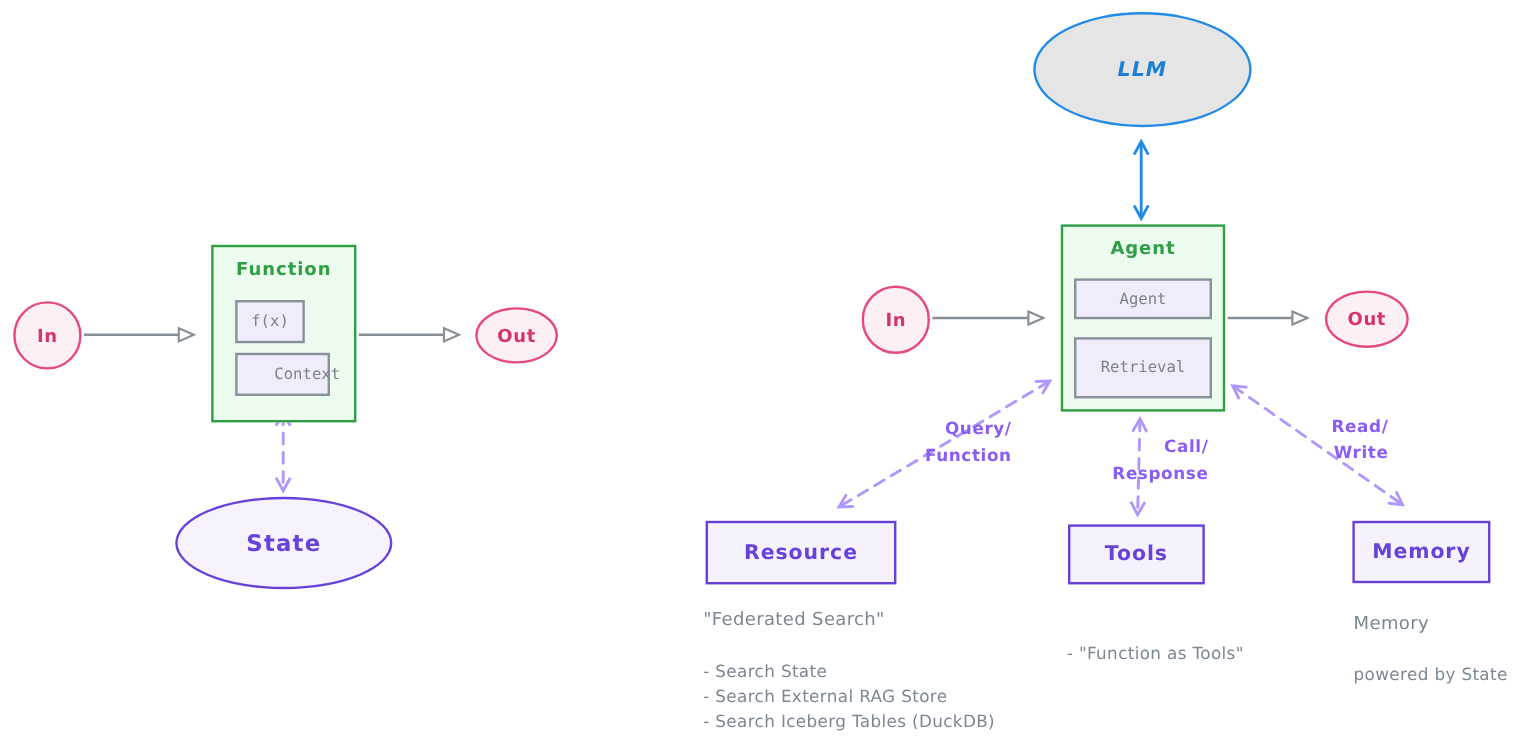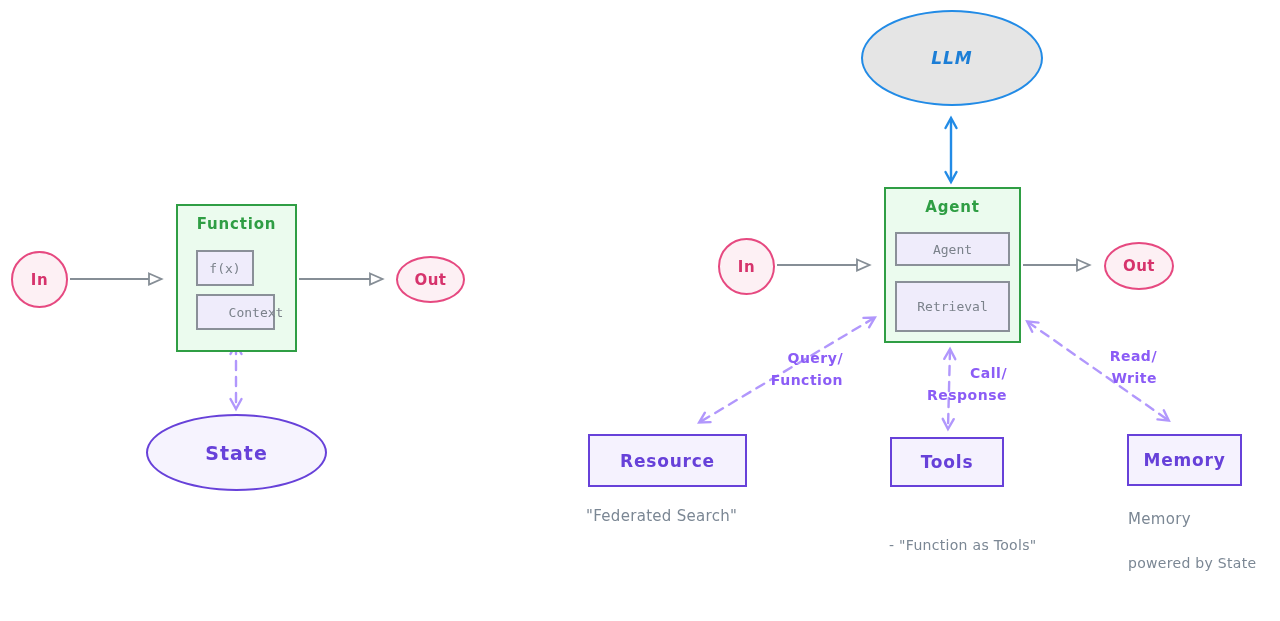--- a/index.html
+++ b/index.html
@@ -210,20 +210,25 @@
   </div>
   <div class="purple-box" style="left:890px; top:437px; width:114px; height:50px;">
     <span>Tools</span>
   </div>
   <div class="purple-box" style="left:1127px; top:434px; width:115px; height:52px;">
     <span>Memory</span>
   </div>
 
   <div class="notes" style="left:586px; top:507px; width:290px;">
     <div class="notes-title">"Federated Search"</div>
+    <div class="notes-items">
+      <div>- Search State</div>
+      <div>- Search External RAG Store</div>
+      <div>- Search Iceberg Tables (DuckDB)</div>
+    </div>
   </div>
   <div class="notes" style="left:889px; top:510px; width:210px;">
     <div class="notes-items">
       <div>- "Function as Tools"</div>
     </div>
   </div>
   <div class="notes" style="left:1128px; top:510px; width:150px;">
     <div class="notes-title">Memory</div>
     <div class="notes-items">
       <div>powered by State</div>

